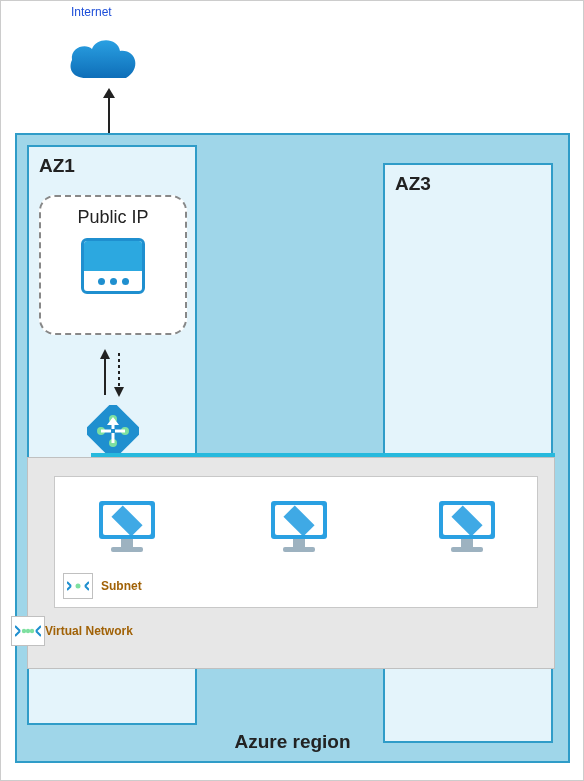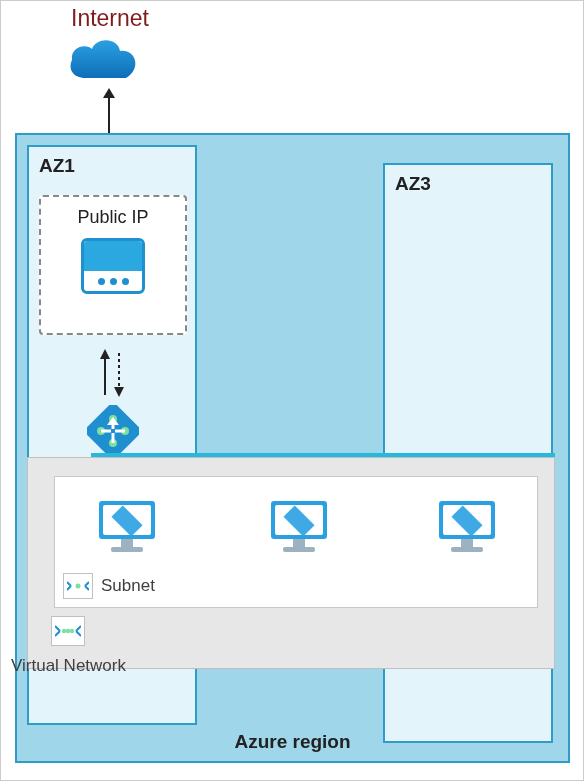--- a/index.html
+++ b/index.html
@@ -13,22 +13,22 @@
   }
   .canvas {
     position: relative;
     width: 100%;
     height: 100%;
   }
   .internet-label {
     position: absolute;
     top: 4px;
     left: 70px;
-    font-size: 23px;
-    color: #7f1d1d;
+    font-size: 12px;
+    color: #1d4ed8;
   }
   .cloud-icon {
     position: absolute;
     top: 32px;
     left: 63px;
     width: 80px;
     height: 55px;
   }
   .arrow-up {
     position: absolute;
@@ -75,21 +75,21 @@
     color: #222;
   }
   .pip-box {
     position: absolute;
     top: 48px;
     left: 10px;
     width: 148px;
     height: 140px;
     background: #fff;
     border: 2px dashed #888;
-    border-radius: 4px;
+    border-radius: 16px;
     display: flex;
     flex-direction: column;
     align-items: center;
     padding-top: 10px;
   }
   .pip-label { font-size: 18px; color: #222; margin-bottom: 10px; }
   .pip-icon {
     width: 64px; height: 56px;
     background: #fff;
     border: 3px solid #1f8fcf;
@@ -159,30 +159,29 @@
     display: flex;
     align-items: center;
     gap: 8px;
   }
   .vnet-tag {
     position: absolute;
     left: -17px;
     top: 158px;
     display: flex;
     align-items: center;
-    gap: 10px;
-    flex-direction: column;
+    gap: 0;
   }
   .tag-icon {
     width: 30px; height: 26px;
     background: #fff;
     border: 1px solid #c0c0c0;
     display:flex; align-items:center; justify-content:center;
   }
-  .tag-label { font-size: 17px; color: #404040; }
+  .tag-label { font-size: 12px; color: #a16207; font-weight: bold; }
 </style>
 </head>
 <body>
 
 <div class="canvas">
 
   <div class="internet-label">Internet</div>
 
   <svg class="cloud-icon" viewBox="0 0 80 55">
     <defs>

